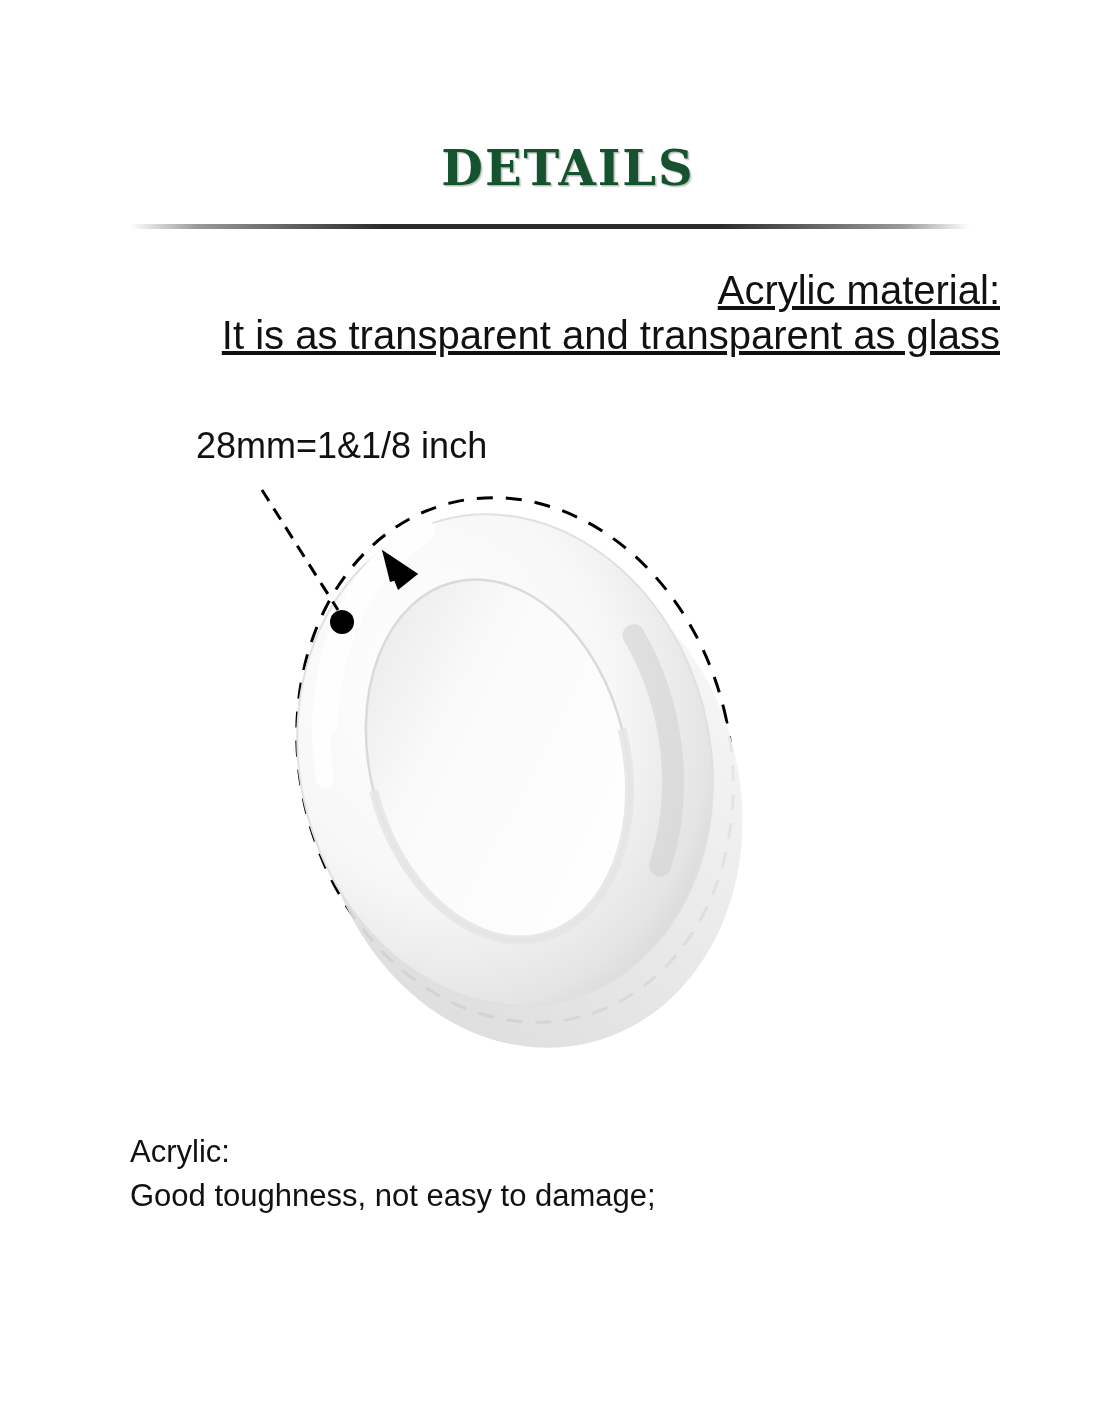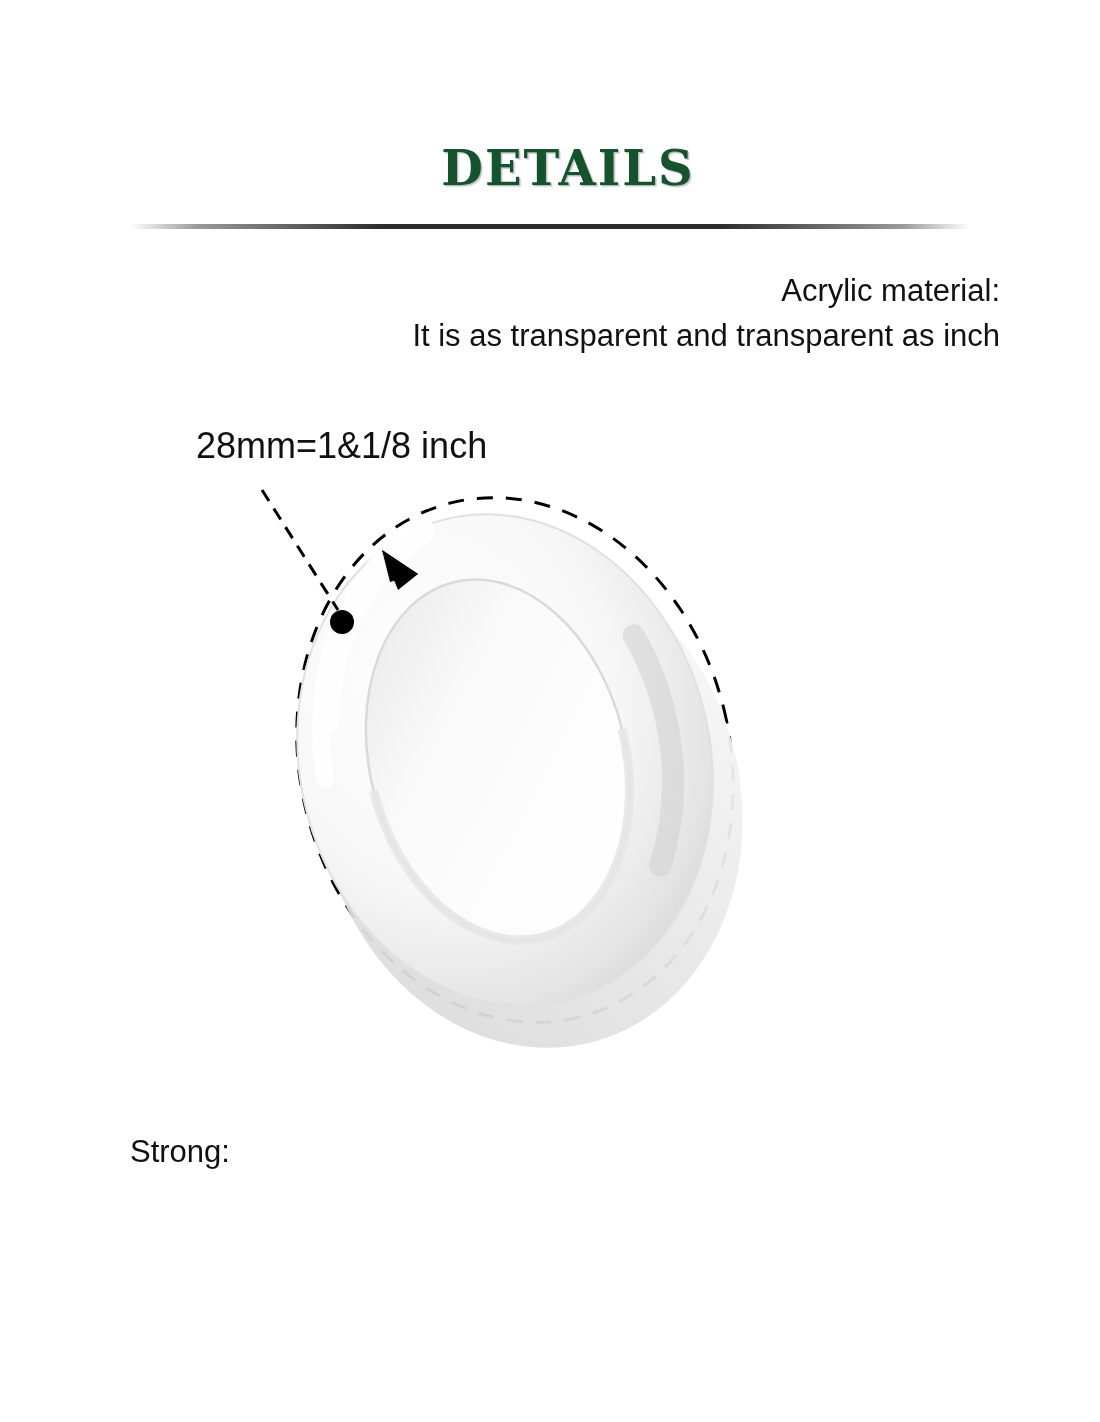--- a/index.html
+++ b/index.html
@@ -47,23 +47,24 @@
     border-radius: 3px;
   }
 
   
   .top-text {
     position: absolute;
     top: 268px;
     left: 0;
     width: 1000px;
     text-align: right;
-    font-size: 31px;
+    font-size: 40px;
     line-height: 45px;
     color: #111;
+    text-decoration: underline;
   }
   .top-text .line2 {
     display: block;
   }
 
   
   .dim-label {
     position: absolute;
     top: 425px;
     left: 168px;
@@ -97,21 +98,21 @@
   .bottom-text div { white-space: nowrap; }
 </style>
 </head>
 <body>
 
 <div class="title">DETAILS</div>
 <div class="title-rule"></div>
 
 <div class="top-text">
   <span class="line1">Acrylic material:</span>
-  <span class="line2">It is as transparent and transparent as inch</span>
+  <span class="line2">It is as transparent and transparent as glass</span>
 </div>
 
 <div class="dim-label">28mm=1&amp;1/8 inch</div>
 
 <div class="illustration">
   <svg width="580" height="610" viewBox="0 0 580 610" xmlns="http://www.w3.org/2000/svg">
     <defs>
       <radialGradient id="bodyGrad" cx="38%" cy="32%" r="78%">
         <stop offset="0%" stop-color="#ffffff"></stop>
         <stop offset="55%" stop-color="#f7f7f7"></stop>
@@ -166,14 +167,15 @@
     <g>
       <line x1="32" y1="20" x2="108" y2="140" stroke="#000000" stroke-width="3" stroke-dasharray="13 9"></line>
       <circle cx="112" cy="152" r="12" fill="#000000"></circle>
       <polygon points="152,80 188,104 168,120" fill="#000000"></polygon>
       <polygon points="152,80 188,104 160,112" fill="#000000"></polygon>
     </g>
   </svg>
 </div>
 
 <div class="bottom-text">
-  <div>Strong:</div>
+  <div>Acrylic:</div>
+  <div>Good toughness, not easy to damage;</div>
 </div>
 
 </body></html>

